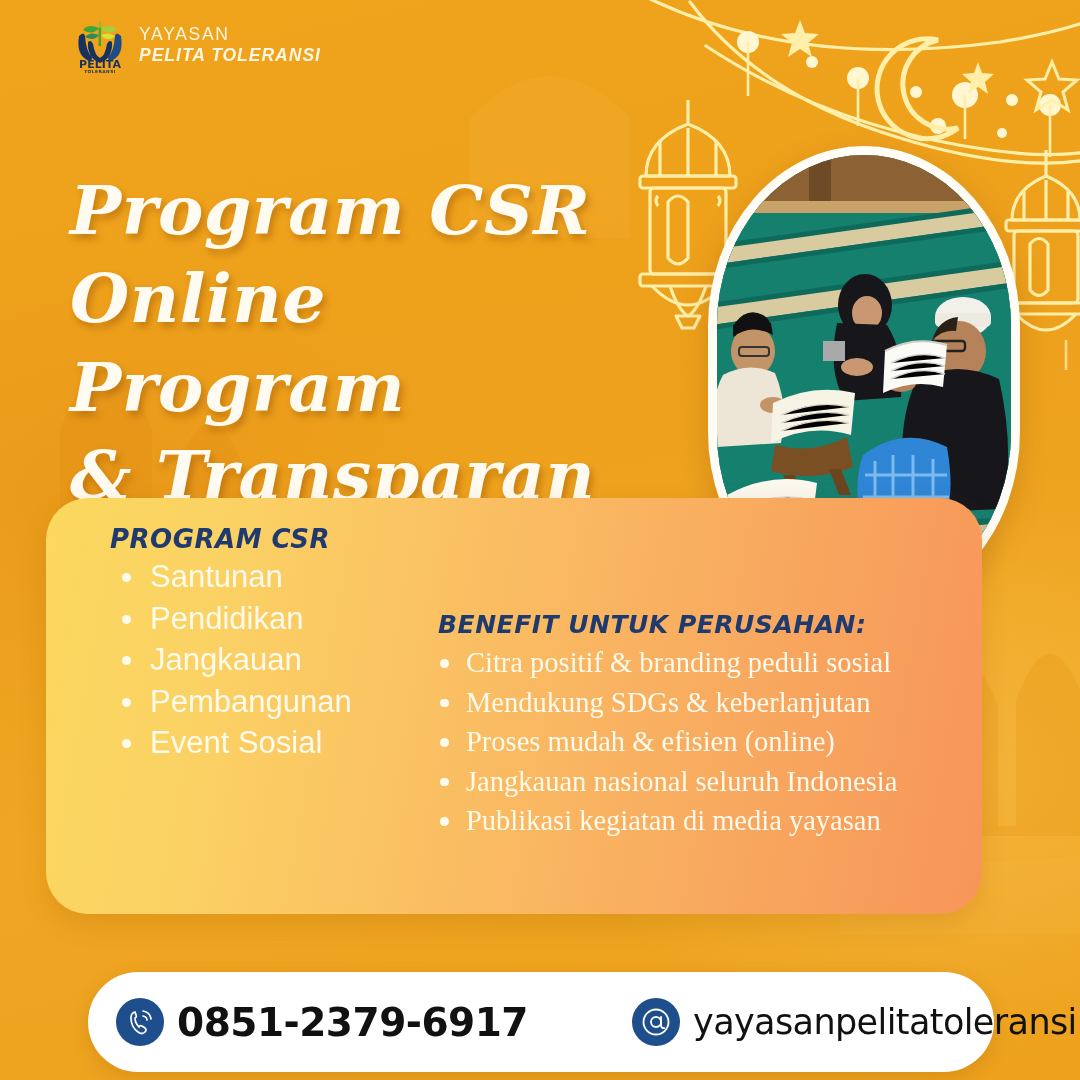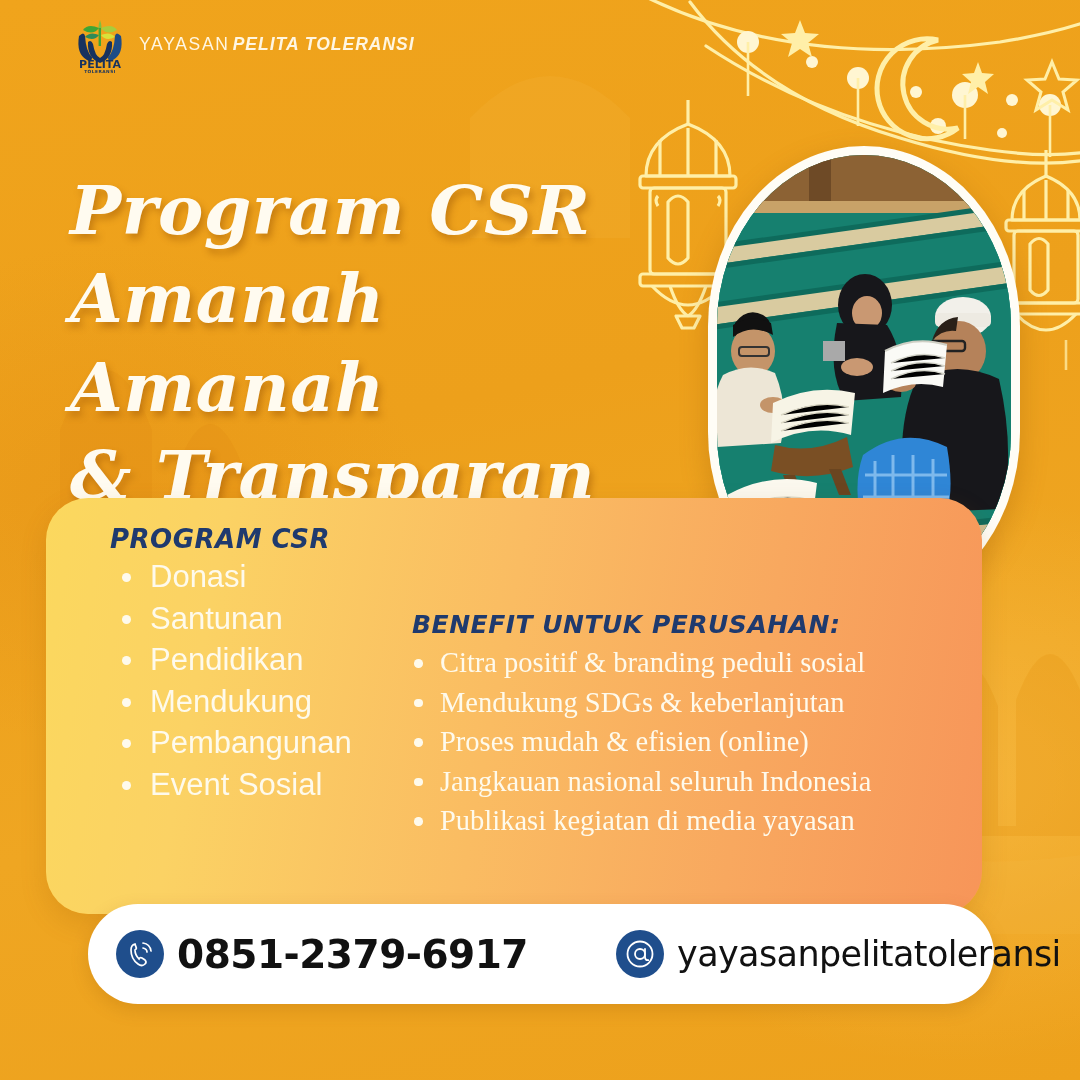--- a/index.html
+++ b/index.html
@@ -16,21 +16,21 @@
       linear-gradient(168deg,#F0A41C 0%,#EDA01B 38%,#EFA622 66%,#EDA11C 100%);
   }
 
   
   .bgart{position:absolute;inset:0;pointer-events:none;}
   .bgart svg{position:absolute;}
 
   
   .brand{position:absolute;left:24px;top:16px;display:flex;align-items:center;gap:11px;}
   .logomark{width:56px;height:58px;position:relative;margin-left:48px;}
-  .brandtext{display:flex;flex-direction:row;gap:3px;line-height:1;}
+  .brandtext{display:flex;flex-direction:column;gap:3px;line-height:1;}
   .brandtext .l1{font-size:17.5px;letter-spacing:1.7px;color:#FFF6E2;font-weight:400;}
   .brandtext .l2{font-size:17.5px;letter-spacing:1.0px;color:#FFF6E2;font-weight:700;font-style:italic;}
 
   
   .headline{
     position:absolute;left:70px;top:166px;width:600px;
     font-family:"DejaVu Serif", serif;
     font-style:italic;font-weight:700;
     font-size:68px;line-height:1.30;
     color:#FFFBF0;
@@ -54,21 +54,21 @@
   .photo svg{position:absolute;inset:0;}
 
   
   .card{
     position:absolute;left:46px;top:498px;width:936px;height:416px;
     border-radius:42px;
     background:linear-gradient(100deg,#FBD85E 0%,#FBD264 18%,#FABC62 48%,#F8A85F 74%,#F79559 100%);
     box-shadow:0 10px 26px rgba(150,84,6,.18);
   }
   .col-left{position:absolute;left:62px;top:26px;width:310px;}
-  .col-right{position:absolute;left:356px;top:112px;width:560px;}
+  .col-right{position:absolute;left:382px;top:112px;width:560px;}
 
   .sec-title{
     font-family:"DejaVu Sans", sans-serif;
     font-weight:700;font-style:italic;
     color:#1F3A6E;letter-spacing:.5px;
   }
   .col-left .sec-title{font-size:26px;margin:0 0 2px 2px;}
   .col-right .sec-title{font-size:25px;margin:0 0 4px 10px;}
 
   ul.plist{list-style:none;margin:0;padding:0;}
@@ -79,24 +79,24 @@
   ul.plist li::before{
     content:"";position:absolute;border-radius:50%;background:#FEFAEC;
   }
   .col-left ul.plist li{font-size:31px;line-height:41.5px;padding-left:42px;}
   .col-left ul.plist li::before{width:9px;height:9px;left:14px;top:17px;}
   .col-right ul.plist li{font-size:28.5px;line-height:39.5px;padding-left:38px;font-family:Liberation Serif, serif;}
   .col-right ul.plist li::before{width:8.5px;height:8.5px;left:12px;top:16px;}
 
   
   .footer{
-    position:absolute;left:88px;top:904px;width:906px;height:100px;
+    position:absolute;left:88px;top:972px;width:906px;height:100px;
     background:#FFFFFF;border-radius:50px;
     box-shadow:0 6px 18px rgba(140,80,6,.20);
-    display:flex;align-items:center;
+    display:flex;align-items:center;gap:16px;
   }
   .contact{display:flex;align-items:center;gap:13px;}
   .contact.phone{margin-left:28px;}
   .contact.ig{margin-left:88px;}
   .cicon{
     width:48px;height:48px;border-radius:50%;background:#1F4E8C;
     display:flex;align-items:center;justify-content:center;flex:0 0 auto;
   }
   .ctext{
     font-family:"DejaVu Sans", sans-serif;
@@ -223,21 +223,21 @@
       </svg>
     </div>
     <div class="brandtext">
       <div class="l1">YAYASAN</div>
       <div class="l2">PELITA TOLERANSI</div>
     </div>
   </div>
 
   <div class="headline">
     <span>Program CSR</span>
-    <span>Amanah Amanah</span>
+    <span>Online Program</span>
     <span>&amp; Transparan</span>
   </div>
 
   <div class="photo-frame">
     <div class="photo">
       <svg viewBox="0 0 294 448" preserveAspectRatio="xMidYMid slice">
         <rect width="294" height="448" fill="#1C8F7C"></rect>
         <rect width="294" height="56" fill="#8C6234"></rect>
         <rect x="92" y="0" width="22" height="50" fill="#6E4A26"></rect>
         <rect y="46" width="294" height="12" fill="#C8A268"></rect>
@@ -332,24 +332,23 @@
         </g>
       </svg>
     </div>
   </div>
 
   <div class="card">
 
     <div class="col-left">
       <div class="sec-title">PROGRAM CSR</div>
       <ul class="plist">
-        <li>Donasi</li>
         <li>Santunan</li>
         <li>Pendidikan</li>
-        <li>Mendukung</li>
+        <li>Jangkauan</li>
         <li>Pembangunan</li>
         <li>Event Sosial</li>
       </ul>
     </div>
 
     <div class="col-right">
       <div class="sec-title">BENEFIT UNTUK PERUSAHAN:</div>
       <ul class="plist">
         <li>Citra positif &amp; branding peduli sosial</li>
         <li>Mendukung SDGs &amp; keberlanjutan</li>

